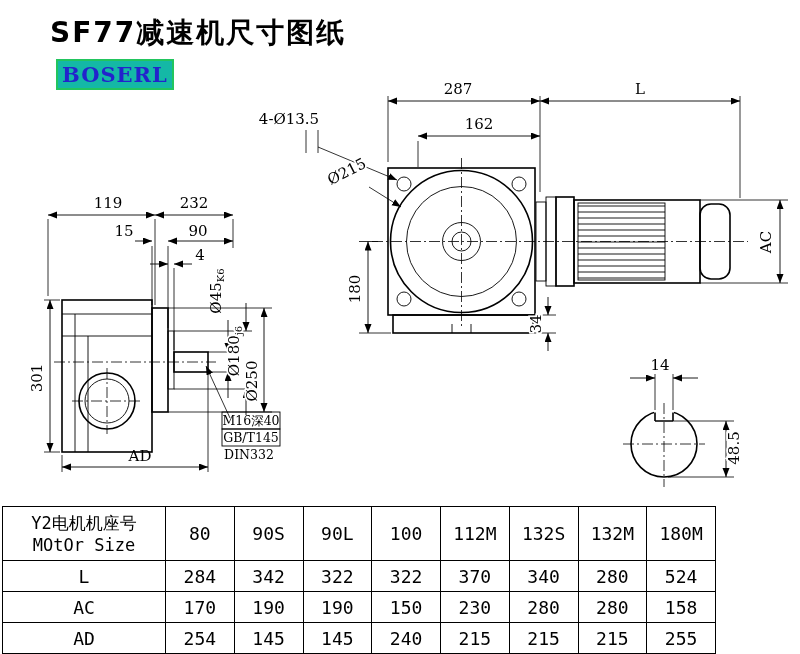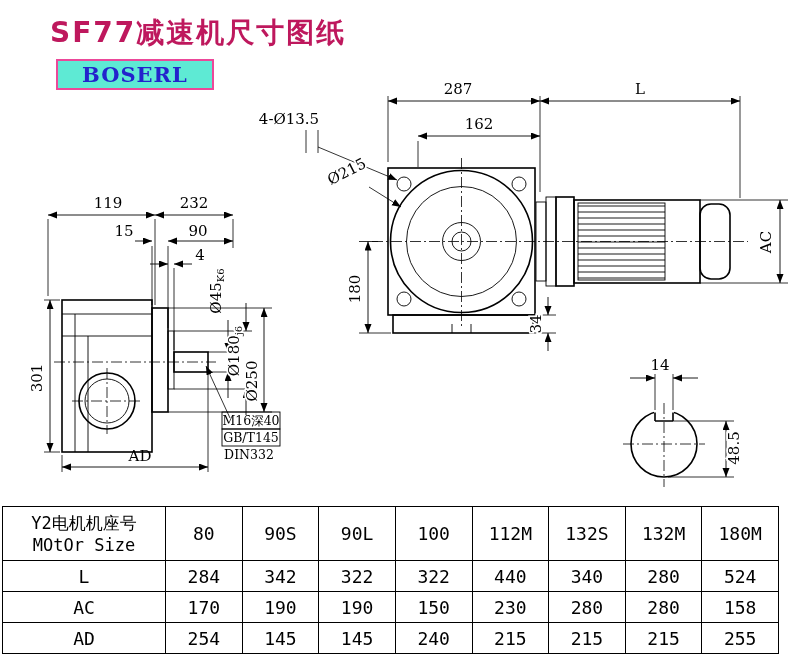--- a/index.html
+++ b/index.html
@@ -2,46 +2,46 @@
 <html><head>
 <meta charset="utf-8">
 <style>
   html,body { margin:0; padding:0; }
   body {
     width:800px; height:654px; position:relative; background:#fff;
     font-family:"DejaVu Sans", sans-serif; overflow:hidden; color:#000;
   }
   .page-title {
     position:absolute; left:50px; top:14px; font-size:28px; font-weight:700;
-    letter-spacing:2px; color:#be185d;
+    letter-spacing:2px; color:#000000;
   }
   .logo-box {
-    position:absolute; left:56px; top:59px; border:2px solid #ec4899;
-    background:#5eead4; padding:1px 24px;
+    position:absolute; left:56px; top:59px; border:2px solid #22c55e;
+    background:#14b8a6; padding:1px 4px;
   }
   .logo-box span {
     color:#2323cc; font-size:21px; font-weight:700;
     font-family:"DejaVu Serif", serif; letter-spacing:1px;
   }
   svg.drawing { position:absolute; left:0; top:0; }
   svg .ol { stroke:#000; stroke-width:1.6; fill:none; }
   svg .dt { stroke:#000; stroke-width:0.9; fill:none; }
   svg .xl { stroke:#000; stroke-width:0.8; fill:none; }
   svg .dl { stroke:#000; stroke-width:0.9; fill:none; }
   svg .cl { stroke:#000; stroke-width:0.8; fill:none; stroke-dasharray:11 3 2 3; }
   svg .wh { fill:#fff; stroke:none; }
   svg text.dim {
     fill:#000; stroke:none; font-family:"DejaVu Serif", serif;
     font-size:15px; text-anchor:middle;
   }
   svg text.sm { font-size:12.5px; }
   svg tspan.tol { font-size:10px; }
   svg text.halo { stroke:#fff; stroke-width:3.5px; paint-order:stroke; }
   table.size-table {
-    position:absolute; left:2px; top:506px; width:777px;
+    position:absolute; left:2px; top:506px; width:714px;
     border-collapse:collapse; table-layout:fixed; background:#fff;
   }
   table.size-table td {
     border:1.5px solid #000; text-align:center; vertical-align:middle;
     font-family:"DejaVu Sans Mono", monospace; font-size:18px; padding:0;
   }
   tr.hdr { height:54px; }
   tr.row { height:31px; }
   .hdr-cn, .hdr-en { font-size:17px; line-height:22px; }
 </style>
@@ -219,21 +219,21 @@
       <td>132S</td>
       <td>132M</td>
       <td>180M</td>
     </tr>
     <tr class="row">
       <td>L</td>
       <td>284</td>
       <td>342</td>
       <td>322</td>
       <td>322</td>
-      <td>440</td>
+      <td>370</td>
       <td>340</td>
       <td>280</td>
       <td>524</td>
     </tr>
     <tr class="row">
       <td>AC</td>
       <td>170</td>
       <td>190</td>
       <td>190</td>
       <td>150</td>

